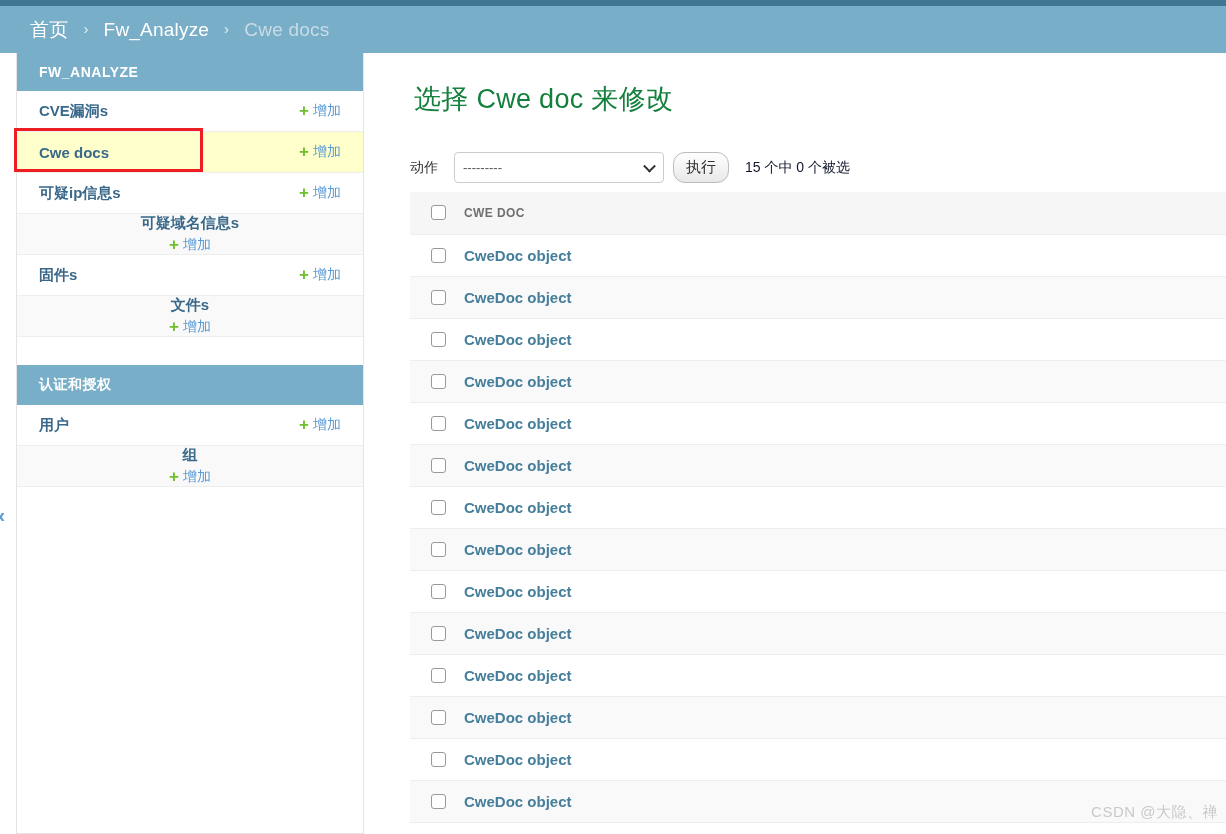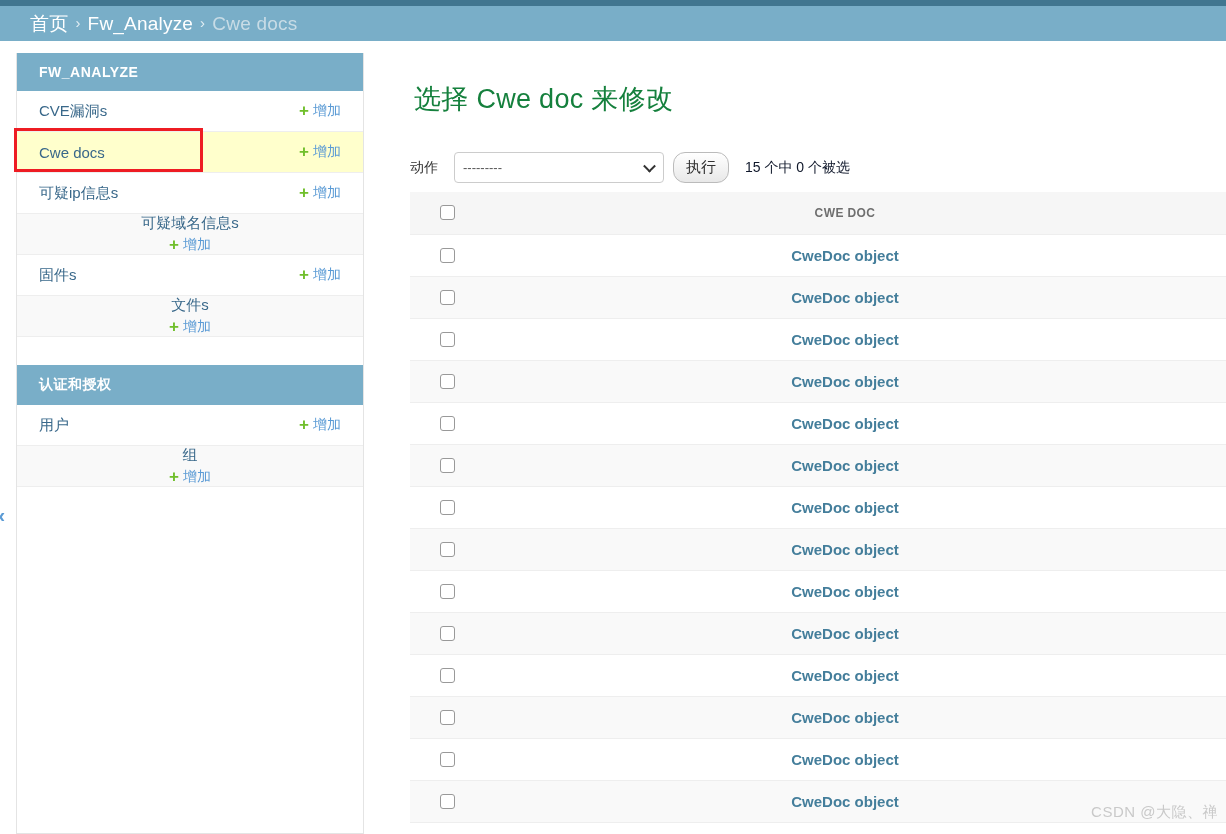--- a/index.html
+++ b/index.html
@@ -16,26 +16,27 @@
   #page { position: relative; width: 1226px; height: 834px; background: #ffffff; }
 
   
   .top-strip {
     position: absolute; left: 0; top: 0; width: 1226px; height: 6px;
     background: #417690;
   }
 
   
   .breadcrumbs {
-    position: absolute; left: 0; top: 6px; width: 1226px; height: 35px;
+    position: absolute; left: 0; top: 6px; width: 1226px; height: 47px;
     background: #79aec8;
     display: flex; align-items: center;
     padding-left: 30px;
     font-size: 19px;
     letter-spacing: 0.2px;
+    gap: 8px;
   }
   .breadcrumbs a {
     color: #ffffff; text-decoration: none;
   }
   .breadcrumbs .sep {
     color: #e2eef4; margin: 0 7px; font-size: 15px; position: relative; top: -1px;
   }
   .breadcrumbs .current { color: #c8dce6; }
 
   
@@ -59,21 +60,21 @@
   .nav-row {
     display: flex; align-items: center; justify-content: space-between;
     height: 41px;
     padding: 0 22px 0 22px;
     border-bottom: 1px solid #eeeeee;
     background: #ffffff;
   }
   .nav-row.alt { background: #f9f9f9; flex-direction: column; }
   .nav-row.current { background: #ffffcc; }
   .nav-row .model-link {
-    color: #39688a; font-weight: normal; font-size: 15px; text-decoration: none;
+    color: #39688a; font-weight: bold; font-size: 15px; text-decoration: none;
     white-space: nowrap;
   }
   .nav-row .add-link {
     color: #5b9bd5; font-size: 14px; text-decoration: none;
     display: inline-flex; align-items: center; gap: 4px;
     white-space: nowrap;
   }
   .plus-icon {
     color: #70bf2b; font-weight: bold; font-size: 17px; line-height: 1;
     position: relative; top: -1px;
@@ -147,21 +148,21 @@
 
   
   .results {
     position: absolute; left: 0; top: 139px;
     width: 816px;
     border-collapse: collapse;
     table-layout: fixed;
   }
   .results tr { height: 42px; }
   .results th, .results td {
-    text-align: center; vertical-align: middle;
+    text-align: left; vertical-align: middle;
     padding: 0; margin: 7px;
     border-bottom: 1px solid #eeeeee;
   }
   .results thead tr { background: #f6f6f6; }
   .results thead th {
     font-size: 12px; font-weight: bold; color: #6f6f6f;
     letter-spacing: 0.4px;
   }
   .results tbody tr.odd { background: #ffffff; }
   .results tbody tr.even { background: #f9f9f9; }

